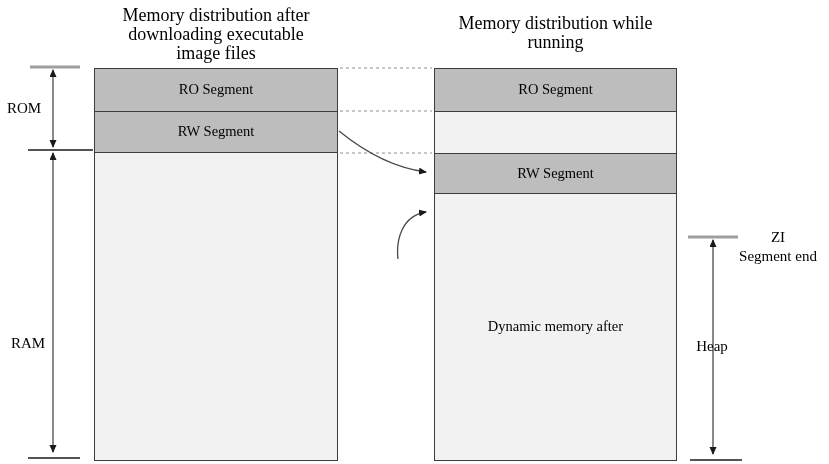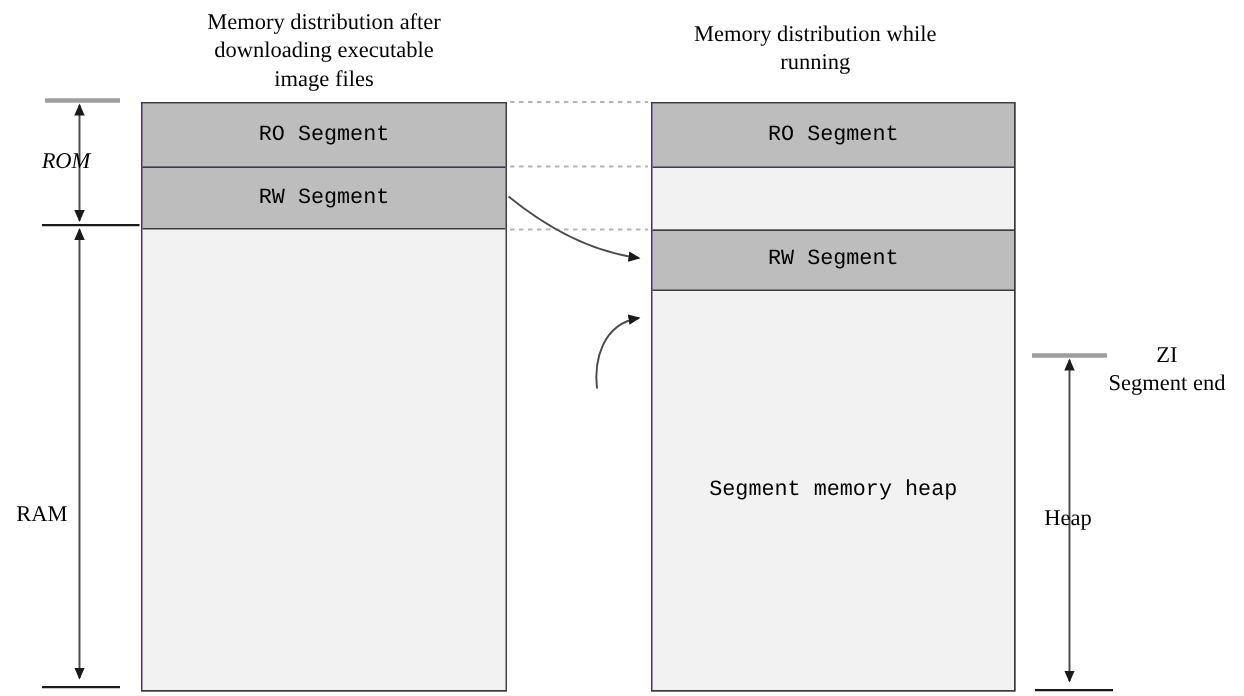--- a/index.html
+++ b/index.html
@@ -14,37 +14,36 @@
   }
   .overlay {
     position: absolute;
     left: 0; top: 0;
     width: 829px; height: 464px;
     pointer-events: none;
   }
   .title {
     position: absolute;
     text-align: center;
-    font-size: 15px;
+    font-size: 18px;
     line-height: 19px;
     white-space: pre-line;
   }
   .title.left  { left: 94px;  top: 6px;  width: 244px; }
-  .title.right { left: 422px; top: 14px; width: 243px; }
+  .title.right { left: 434px; top: 14px; width: 243px; }
 
   .membox {
     position: absolute;
     top: 68px;
     height: 393px;
     border: 1.5px solid #3d3d3d;
     box-sizing: border-box;
     display: flex;
     flex-direction: column;
-    background: #6d28d9;
-    font-family: Liberation Mono, monospace;
+    background: #737373;
   }
   .membox.left  { left: 94px;  width: 244px; }
   .membox.right { left: 434px; width: 243px; }
 
   .seg {
     box-sizing: border-box;
     display: flex;
     align-items: center;
     justify-content: center;
     font-size: 14.5px;
@@ -55,21 +54,21 @@
   .seg.light { background: #f2f2f2; }
   .seg.fill  { flex: 1; }
 
   .side-label {
     position: absolute;
     text-align: center;
     font-size: 15px;
     line-height: 19px;
     white-space: pre-line;
   }
-  .side-label.rom  { left: 20px;   top: 99px;  width: 48px; font-style: italic; }
+  .side-label.rom  { left: 0;   top: 99px;  width: 48px; }
   .side-label.ram  { left: 4px;   top: 315px; width: 48px; margin-top: 19px; }
   .side-label.zi   { left: 730px; top: 228px; width: 96px; text-align: center; }
   .side-label.heap { left: 688px; top: 337px; width: 48px; }
 </style>
 </head>
 <body>
 
 <div class="canvas">
 
   <svg class="overlay" width="829" height="464" viewBox="0 0 829 464" xmlns="http://www.w3.org/2000/svg">
@@ -120,21 +119,21 @@
     <div class="seg gray" style="height:41.5px">
       <span>RO Segment</span>
     </div>
     <div class="seg light" style="height:42px">
       <span></span>
     </div>
     <div class="seg gray" style="height:40px">
       <span>RW Segment</span>
     </div>
     <div class="seg light fill">
-      <span>Segment memory heap</span>
+      <span>Dynamic memory after</span>
     </div>
   </div>
 
   <div class="side-label rom">ROM</div>
   <div class="side-label ram">RAM</div>
   <div class="side-label zi">ZI
 Segment end</div>
   <div class="side-label heap">Heap</div>
 
 </div>

